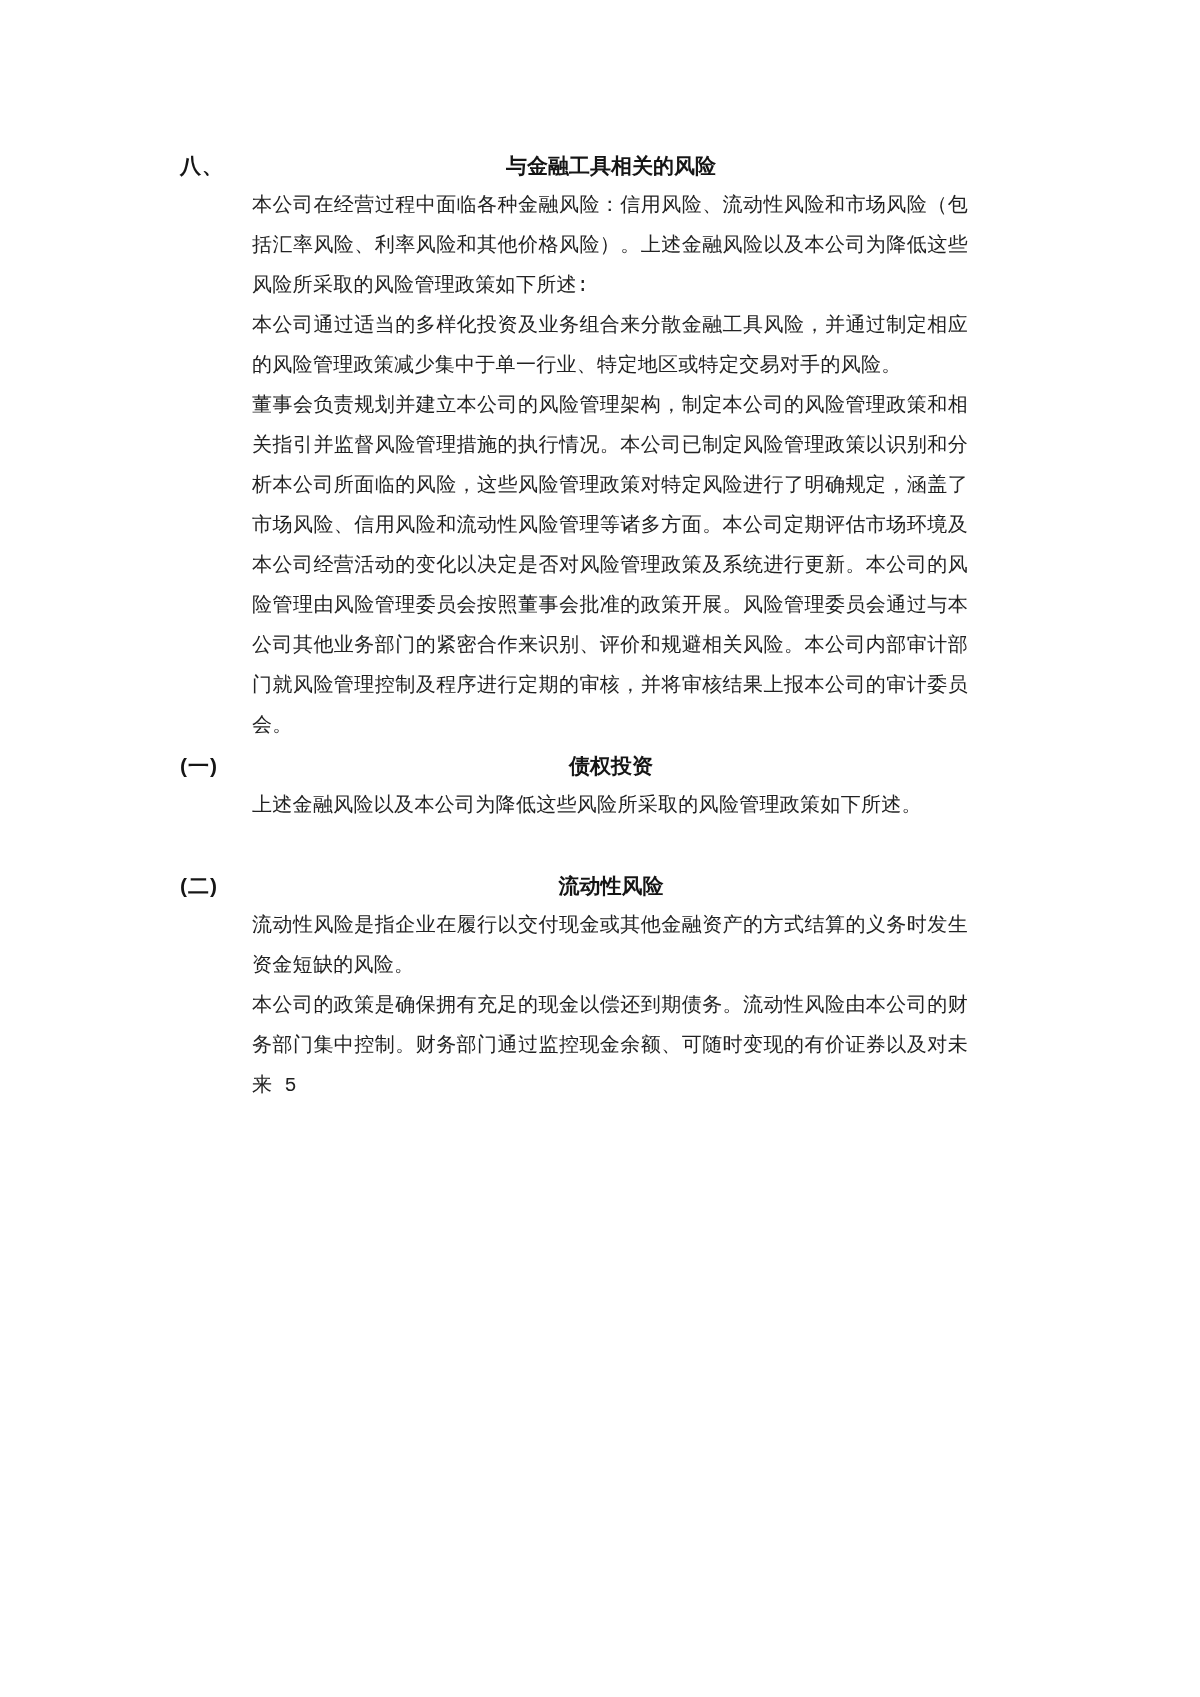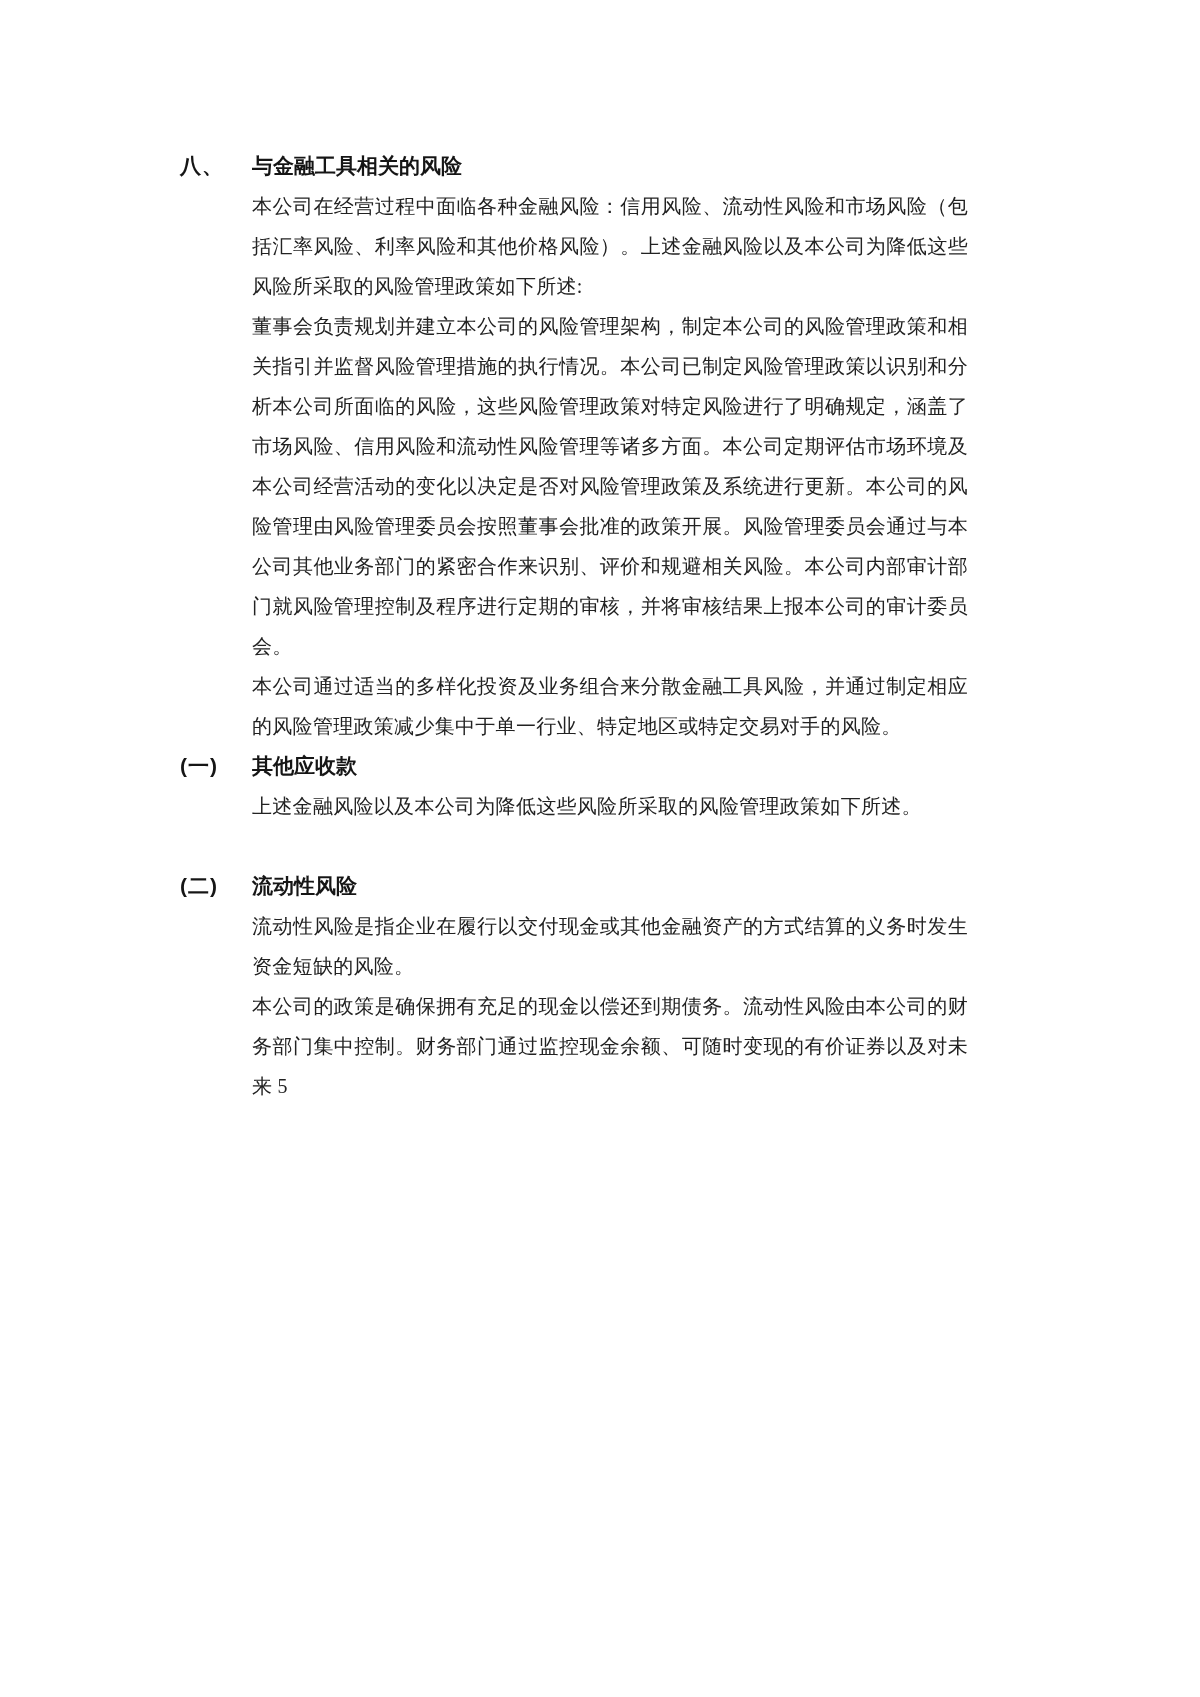--- a/index.html
+++ b/index.html
@@ -30,51 +30,52 @@
     font-weight: bold;
     font-family: "Liberation Sans", "DejaVu Sans", sans-serif;
     font-size: 21px;
     line-height: 40px;
     color: #151515;
   }
   .heading-label {
     flex: 0 0 72px;
     letter-spacing: 1px;
   }
-  .heading-title { flex: 1; }
+  .heading-title { flex: 1; text-align: center; }
   .para {
     margin: 0 0 0 72px;
     width: 716px;
     font-size: 20px;
     line-height: 40px;
     text-align: justify;
     letter-spacing: 0.3px;
     color: #222222;
+    font-family: Liberation Mono, monospace;
   }
 </style>
 </head>
 <body>
 
 <div class="page">
   <div class="content">
 
     <div class="section">
       <div class="heading-row">
         <span class="heading-label">八、</span>
         <span class="heading-title">与金融工具相关的风险</span>
       </div>
       <p class="para">本公司在经营过程中面临各种金融风险：信用风险、流动性风险和市场风险（包括汇率风险、利率风险和其他价格风险）。上述金融风险以及本公司为降低这些风险所采取的风险管理政策如下所述:</p>
+      <p class="para">本公司通过适当的多样化投资及业务组合来分散金融工具风险，并通过制定相应的风险管理政策减少集中于单一行业、特定地区或特定交易对手的风险。</p>
       <p class="para">董事会负责规划并建立本公司的风险管理架构，制定本公司的风险管理政策和相关指引并监督风险管理措施的执行情况。本公司已制定风险管理政策以识别和分析本公司所面临的风险，这些风险管理政策对特定风险进行了明确规定，涵盖了市场风险、信用风险和流动性风险管理等诸多方面。本公司定期评估市场环境及本公司经营活动的变化以决定是否对风险管理政策及系统进行更新。本公司的风险管理由风险管理委员会按照董事会批准的政策开展。风险管理委员会通过与本公司其他业务部门的紧密合作来识别、评价和规避相关风险。本公司内部审计部门就风险管理控制及程序进行定期的审核，并将审核结果上报本公司的审计委员会。</p>
-      <p class="para">本公司通过适当的多样化投资及业务组合来分散金融工具风险，并通过制定相应的风险管理政策减少集中于单一行业、特定地区或特定交易对手的风险。</p>
     </div>
 
     <div class="section">
       <div class="heading-row">
         <span class="heading-label">(一)</span>
-        <span class="heading-title">其他应收款</span>
+        <span class="heading-title">债权投资</span>
       </div>
       <p class="para">上述金融风险以及本公司为降低这些风险所采取的风险管理政策如下所述。</p>
     </div>
 
     <div class="section gap-above">
       <div class="heading-row">
         <span class="heading-label">(二)</span>
         <span class="heading-title">流动性风险</span>
       </div>
       <p class="para">流动性风险是指企业在履行以交付现金或其他金融资产的方式结算的义务时发生资金短缺的风险。</p>

